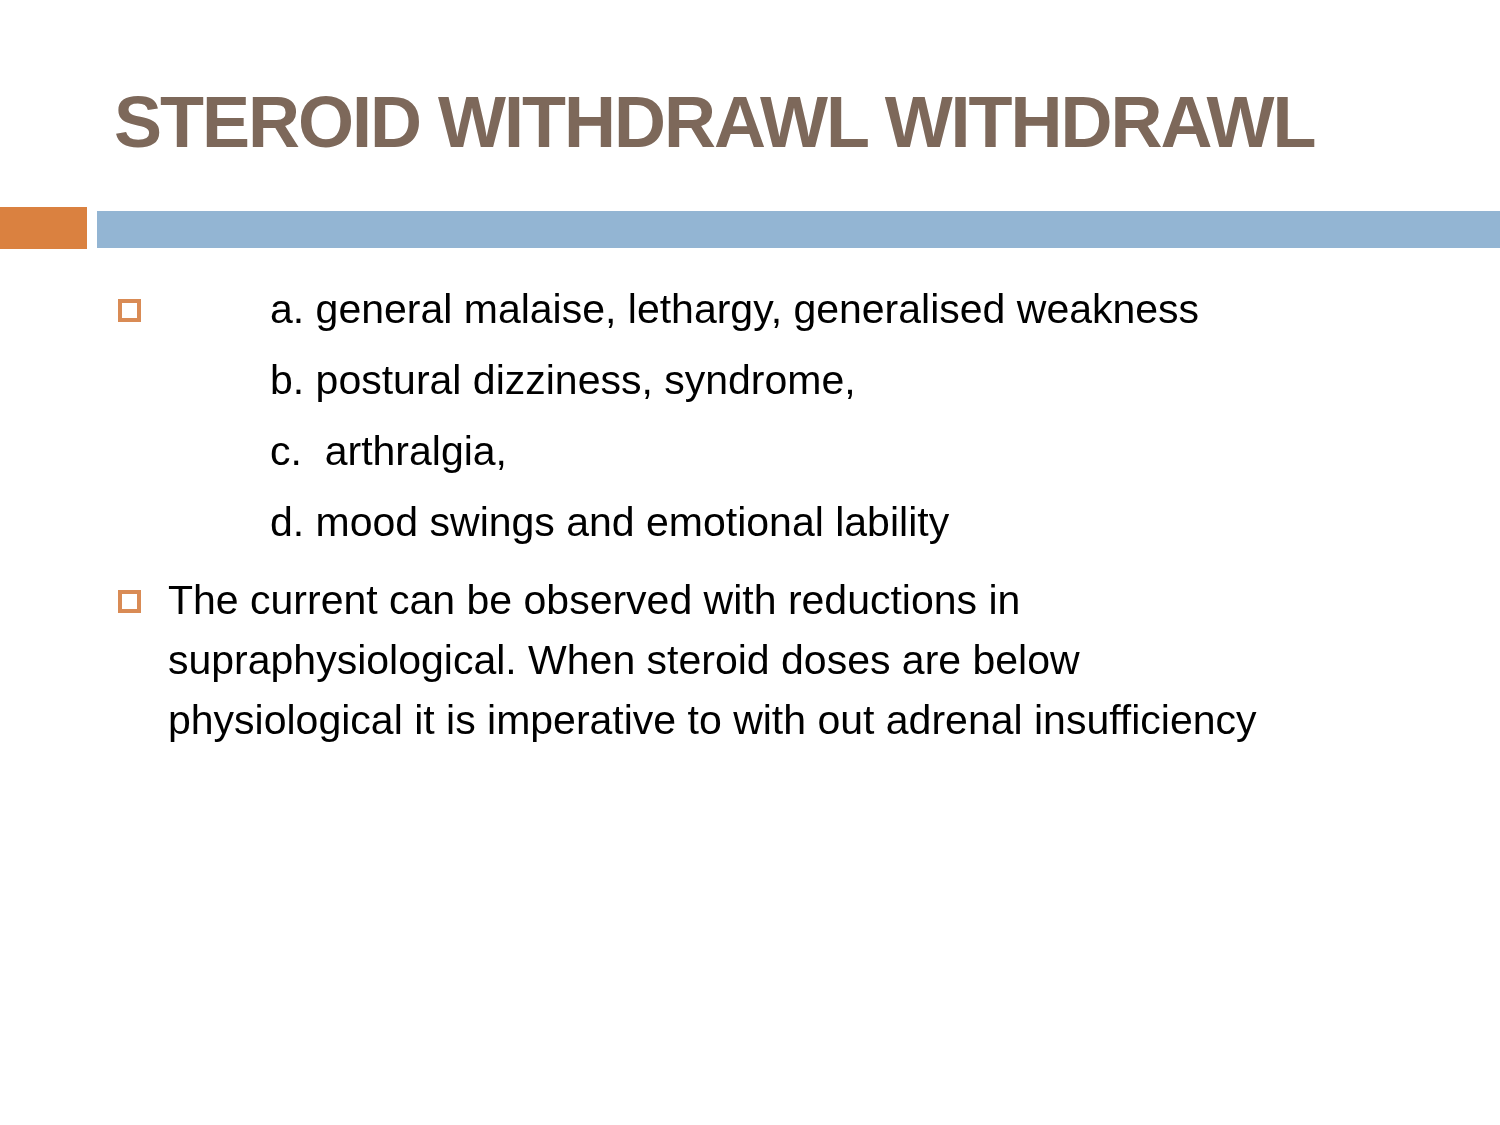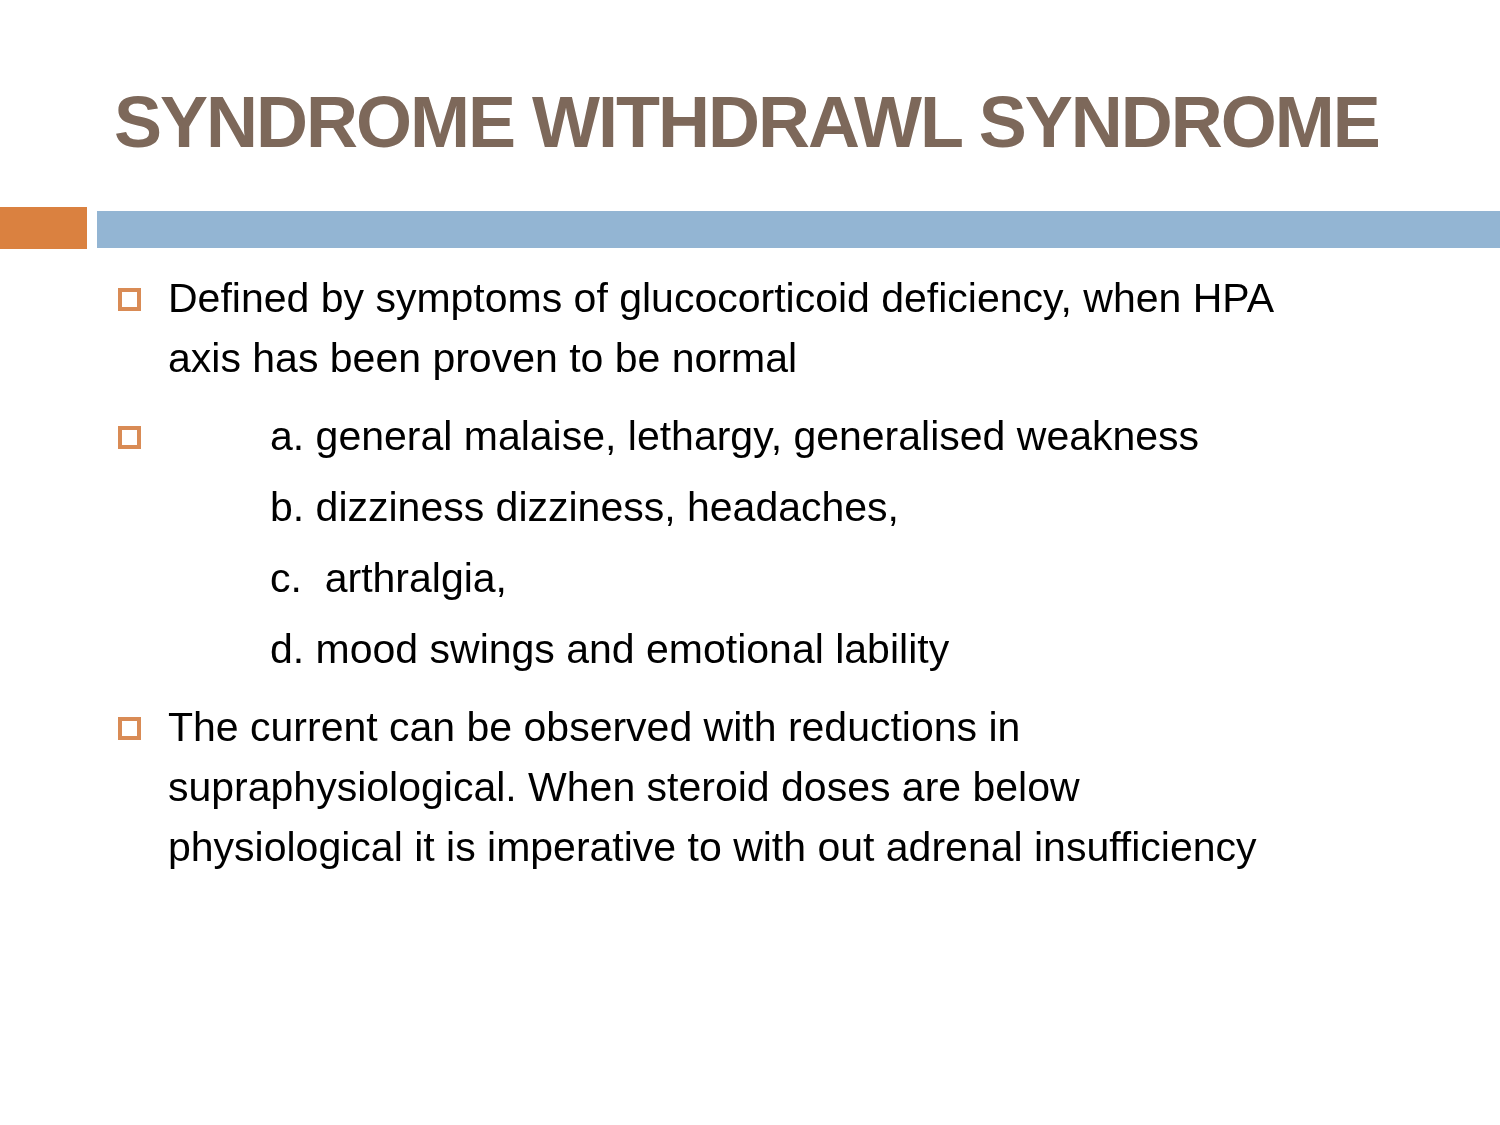--- a/index.html
+++ b/index.html
@@ -72,37 +72,32 @@
   .subline {
     margin-left: 102px;
     margin-top: 11px;
   }
 </style>
 </head>
 <body>
 
 <div class="slide">
 
-  <h1 class="title">SYNDROME WITHDRAWL SYNDROME</h1>
+  <h1 class="title">STEROID WITHDRAWL WITHDRAWL</h1>
 
   <div class="accent-orange"></div>
   <div class="accent-blue"></div>
 
   <div class="content">
 
-    <div class="para">
-      <span class="bullet-sq"></span>
-      <div class="line">Defined by symptoms of glucocorticoid deficiency, when HPA</div>
-      <div class="line">axis has been proven to be normal</div>
-    </div>
 
     <div class="para">
       <span class="bullet-sq"></span>
       <div class="subline">a. general malaise, lethargy, generalised weakness</div>
-      <div class="subline">b. dizziness dizziness, headaches,</div>
+      <div class="subline">b. postural dizziness, syndrome,</div>
       <div class="subline">c.  arthralgia,</div>
       <div class="subline">d. mood swings and emotional lability</div>
     </div>
 
     <div class="para">
       <span class="bullet-sq"></span>
       <div class="line">The current can be observed with reductions in</div>
       <div class="line">supraphysiological. When steroid doses are below</div>
       <div class="line">physiological it is imperative to with out adrenal insufficiency</div>
     </div>

